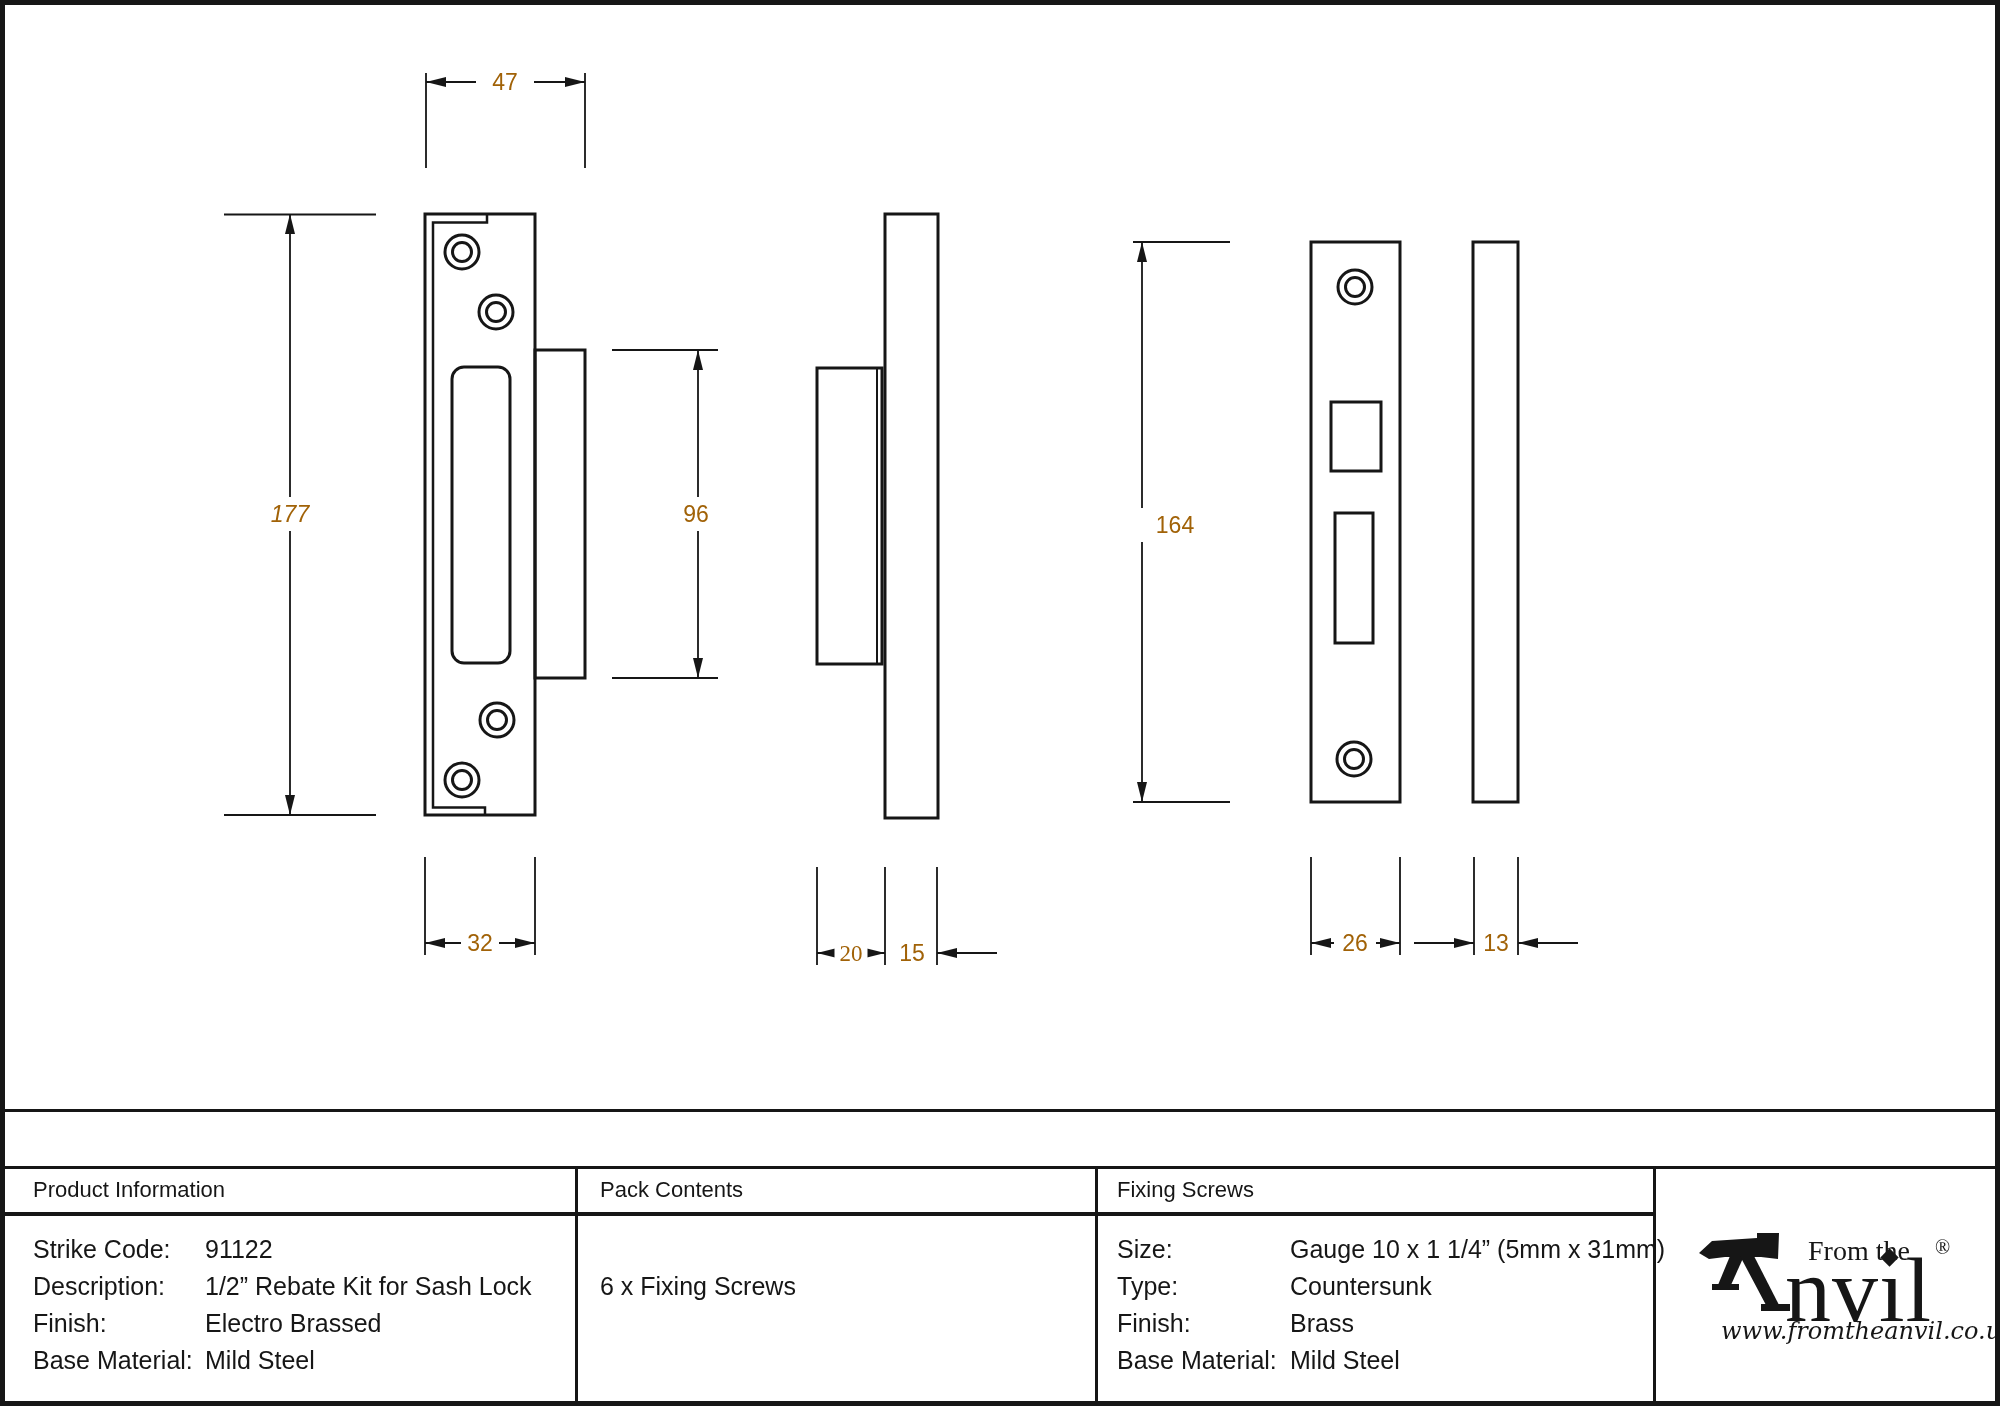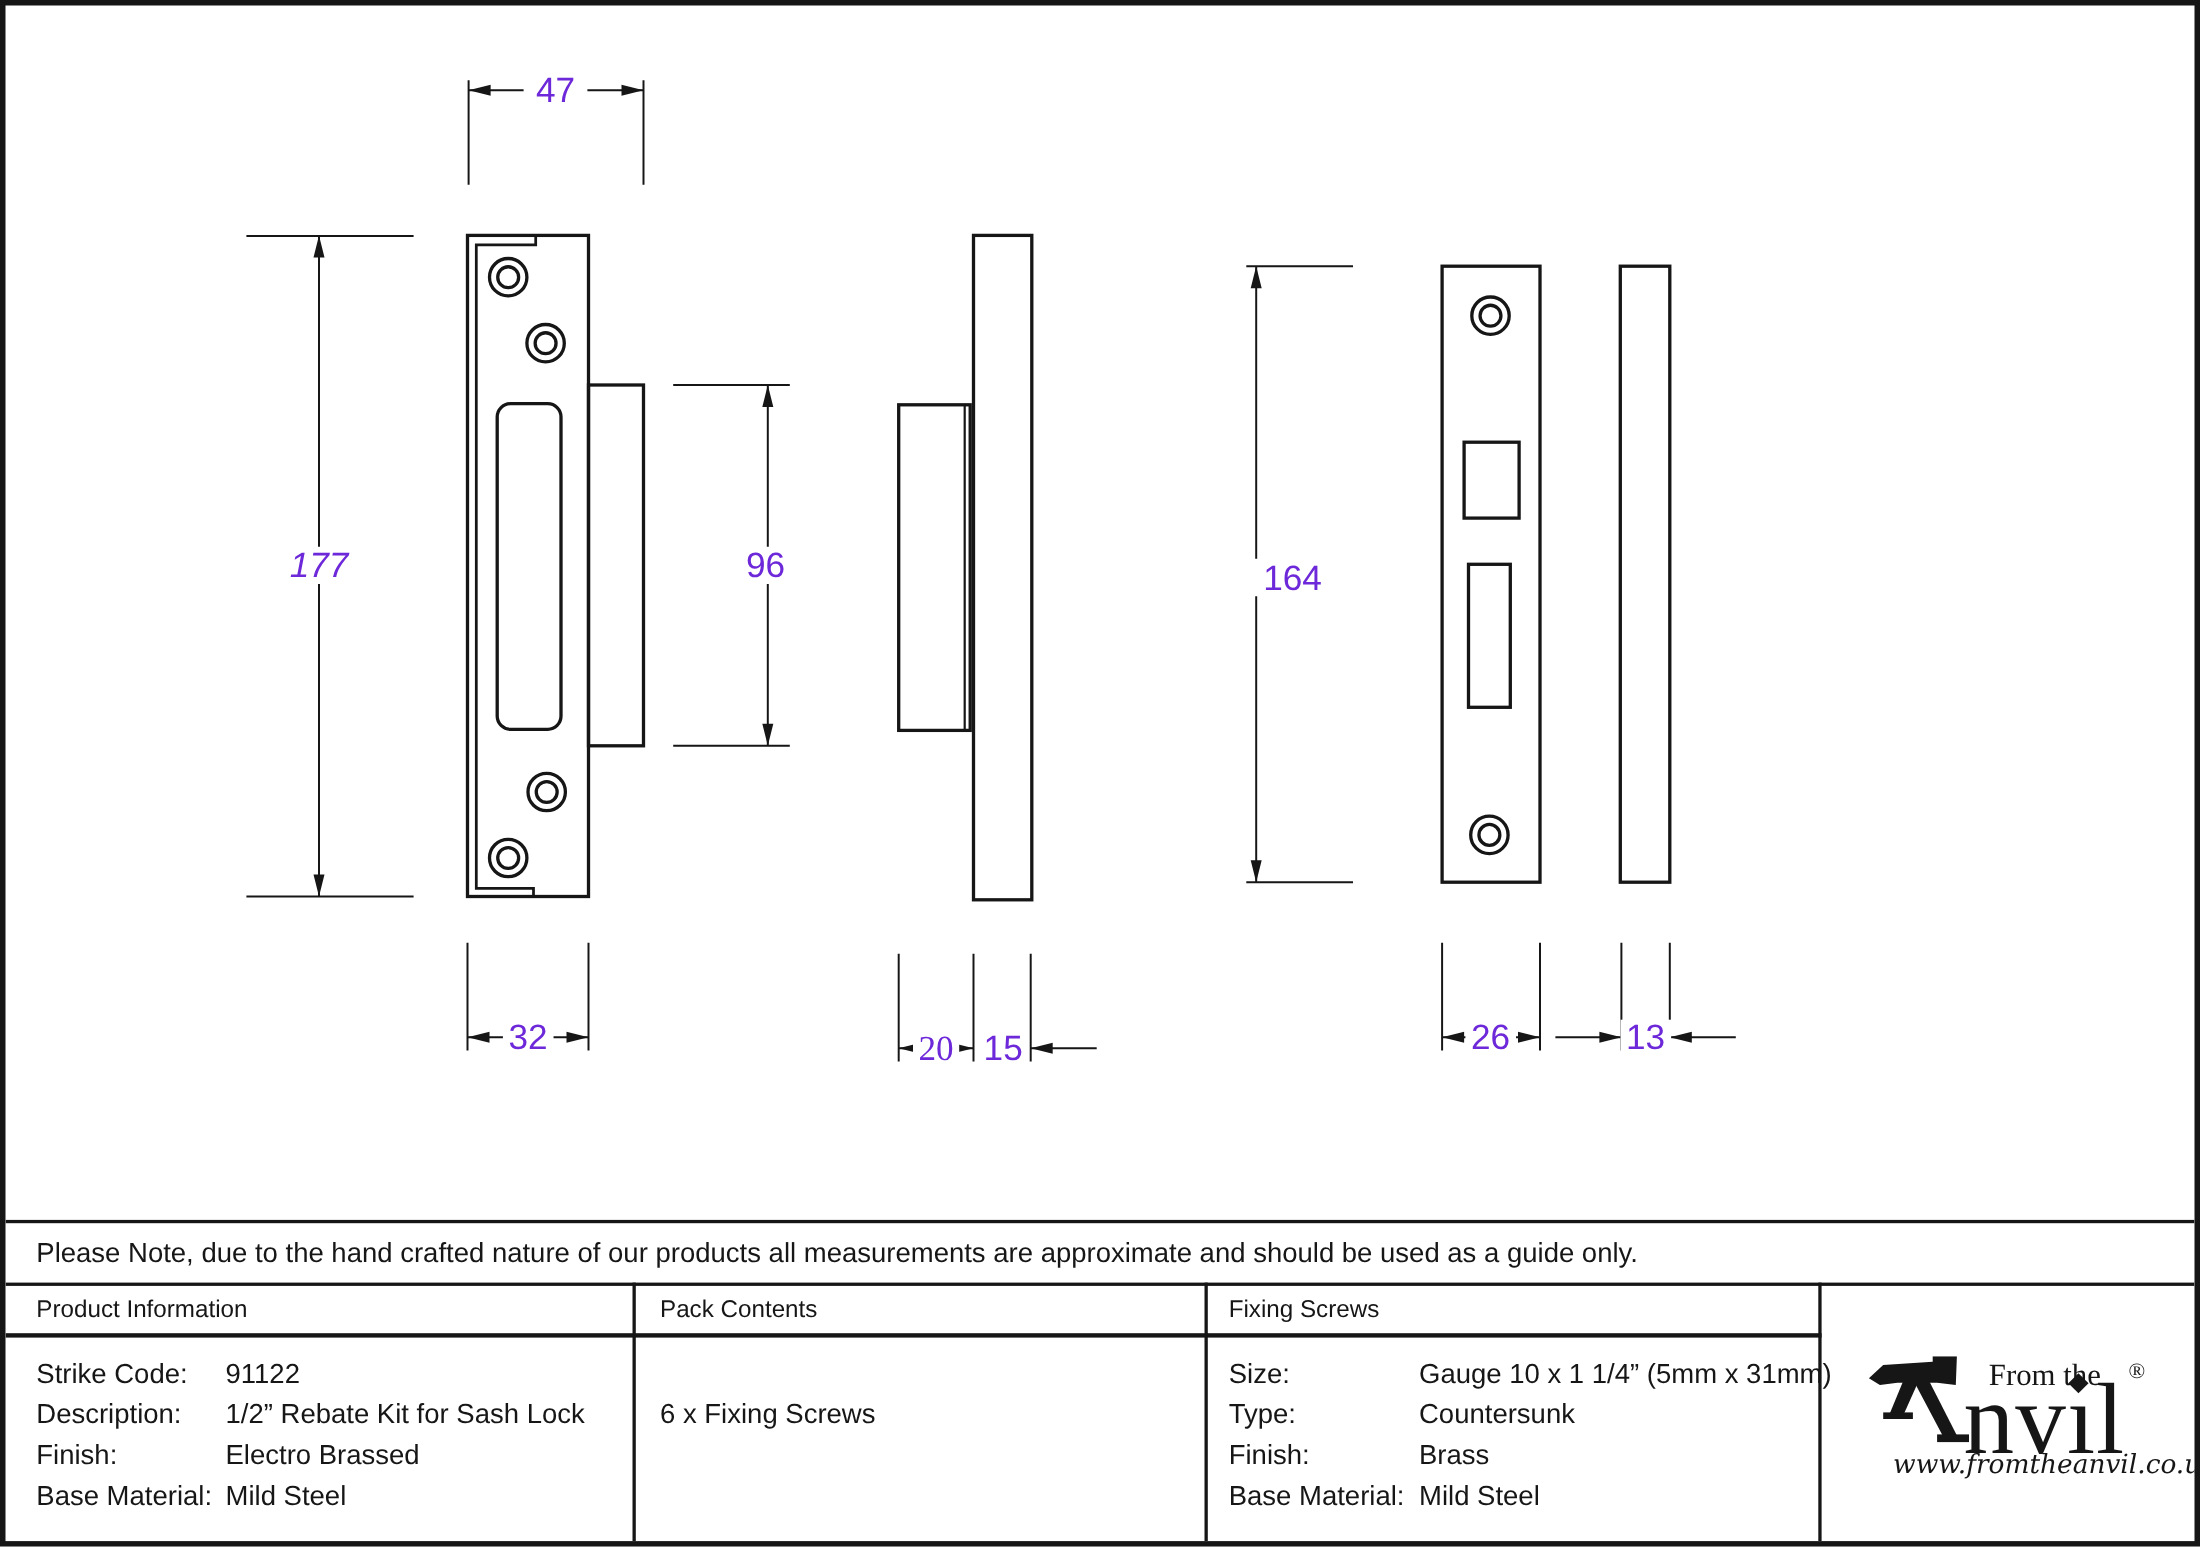--- a/index.html
+++ b/index.html
@@ -4,21 +4,21 @@
 <style>
   html,body{margin:0;padding:0;background:#888;}
   .page{
     position:relative;width:2000px;height:1406px;background:#fff;
     border:5px solid #161616;box-sizing:border-box;overflow:hidden;
     font-family:"Liberation Sans",sans-serif;color:#161616;
   }
   svg{position:absolute;left:0;top:0;}
   .dim-label{
     position:absolute;transform:translate(-50%,-50%);
-    font-size:32px;color:#6d28d9;background:#fff;padding:0 5px;
+    font-size:23px;color:#a16207;background:#fff;padding:0 5px;
     white-space:nowrap;line-height:1;
   }
   .hline,.vline{position:absolute;background:#161616;}
   .cell-text{position:absolute;font-size:25px;white-space:nowrap;line-height:1.15;}
   .header-text{position:absolute;font-size:22px;white-space:nowrap;line-height:1.15;}
   .note-text{position:absolute;font-size:25px;white-space:nowrap;}
   .logo-fromthe{position:absolute;font-family:"Liberation Serif",serif;font-size:28px;}
   .logo-name{position:absolute;font-family:"Liberation Serif",serif;font-size:92px;line-height:1;letter-spacing:1px;}
   .logo-reg{position:absolute;font-family:"Liberation Serif",serif;font-size:20px;}
   .logo-url{position:absolute;font-family:"DejaVu Serif","Liberation Serif",serif;font-style:italic;font-size:24px;}
@@ -111,21 +111,20 @@
   <span class="dim-label" style="left:1350px;top:938px;">26</span>
   <span class="dim-label" style="left:1491px;top:938px;">13</span>
 
   <div class="hline" style="left:0;top:1104px;width:1990px;height:3px;"></div>
   <div class="hline" style="left:0;top:1161px;width:1990px;height:3px;"></div>
   <div class="hline" style="left:0;top:1207px;width:1651px;height:4px;"></div>
   <div class="vline" style="left:570px;top:1161px;width:3px;height:240px;"></div>
   <div class="vline" style="left:1090px;top:1161px;width:3px;height:240px;"></div>
   <div class="vline" style="left:1648px;top:1161px;width:3px;height:240px;"></div>
 
-  <span class="note-text" style="left:28px;top:1120px;">Please Note, due to the hand crafted nature of our products all measurements are approximate and should be used as a guide only.</span>
 
   <span class="header-text" style="left:28px;top:1172px;">Product Information</span>
   <span class="header-text" style="left:595px;top:1172px;">Pack Contents</span>
   <span class="header-text" style="left:1112px;top:1172px;">Fixing Screws</span>
 
   <span class="cell-text" style="left:28px;top:1230px;">Strike Code:</span>
   <span class="cell-text" style="left:200px;top:1230px;">91122</span>
   <span class="cell-text" style="left:28px;top:1267px;">Description:</span>
   <span class="cell-text" style="left:200px;top:1267px;">1/2” Rebate Kit for Sash Lock</span>
   <span class="cell-text" style="left:28px;top:1304px;">Finish:</span>

